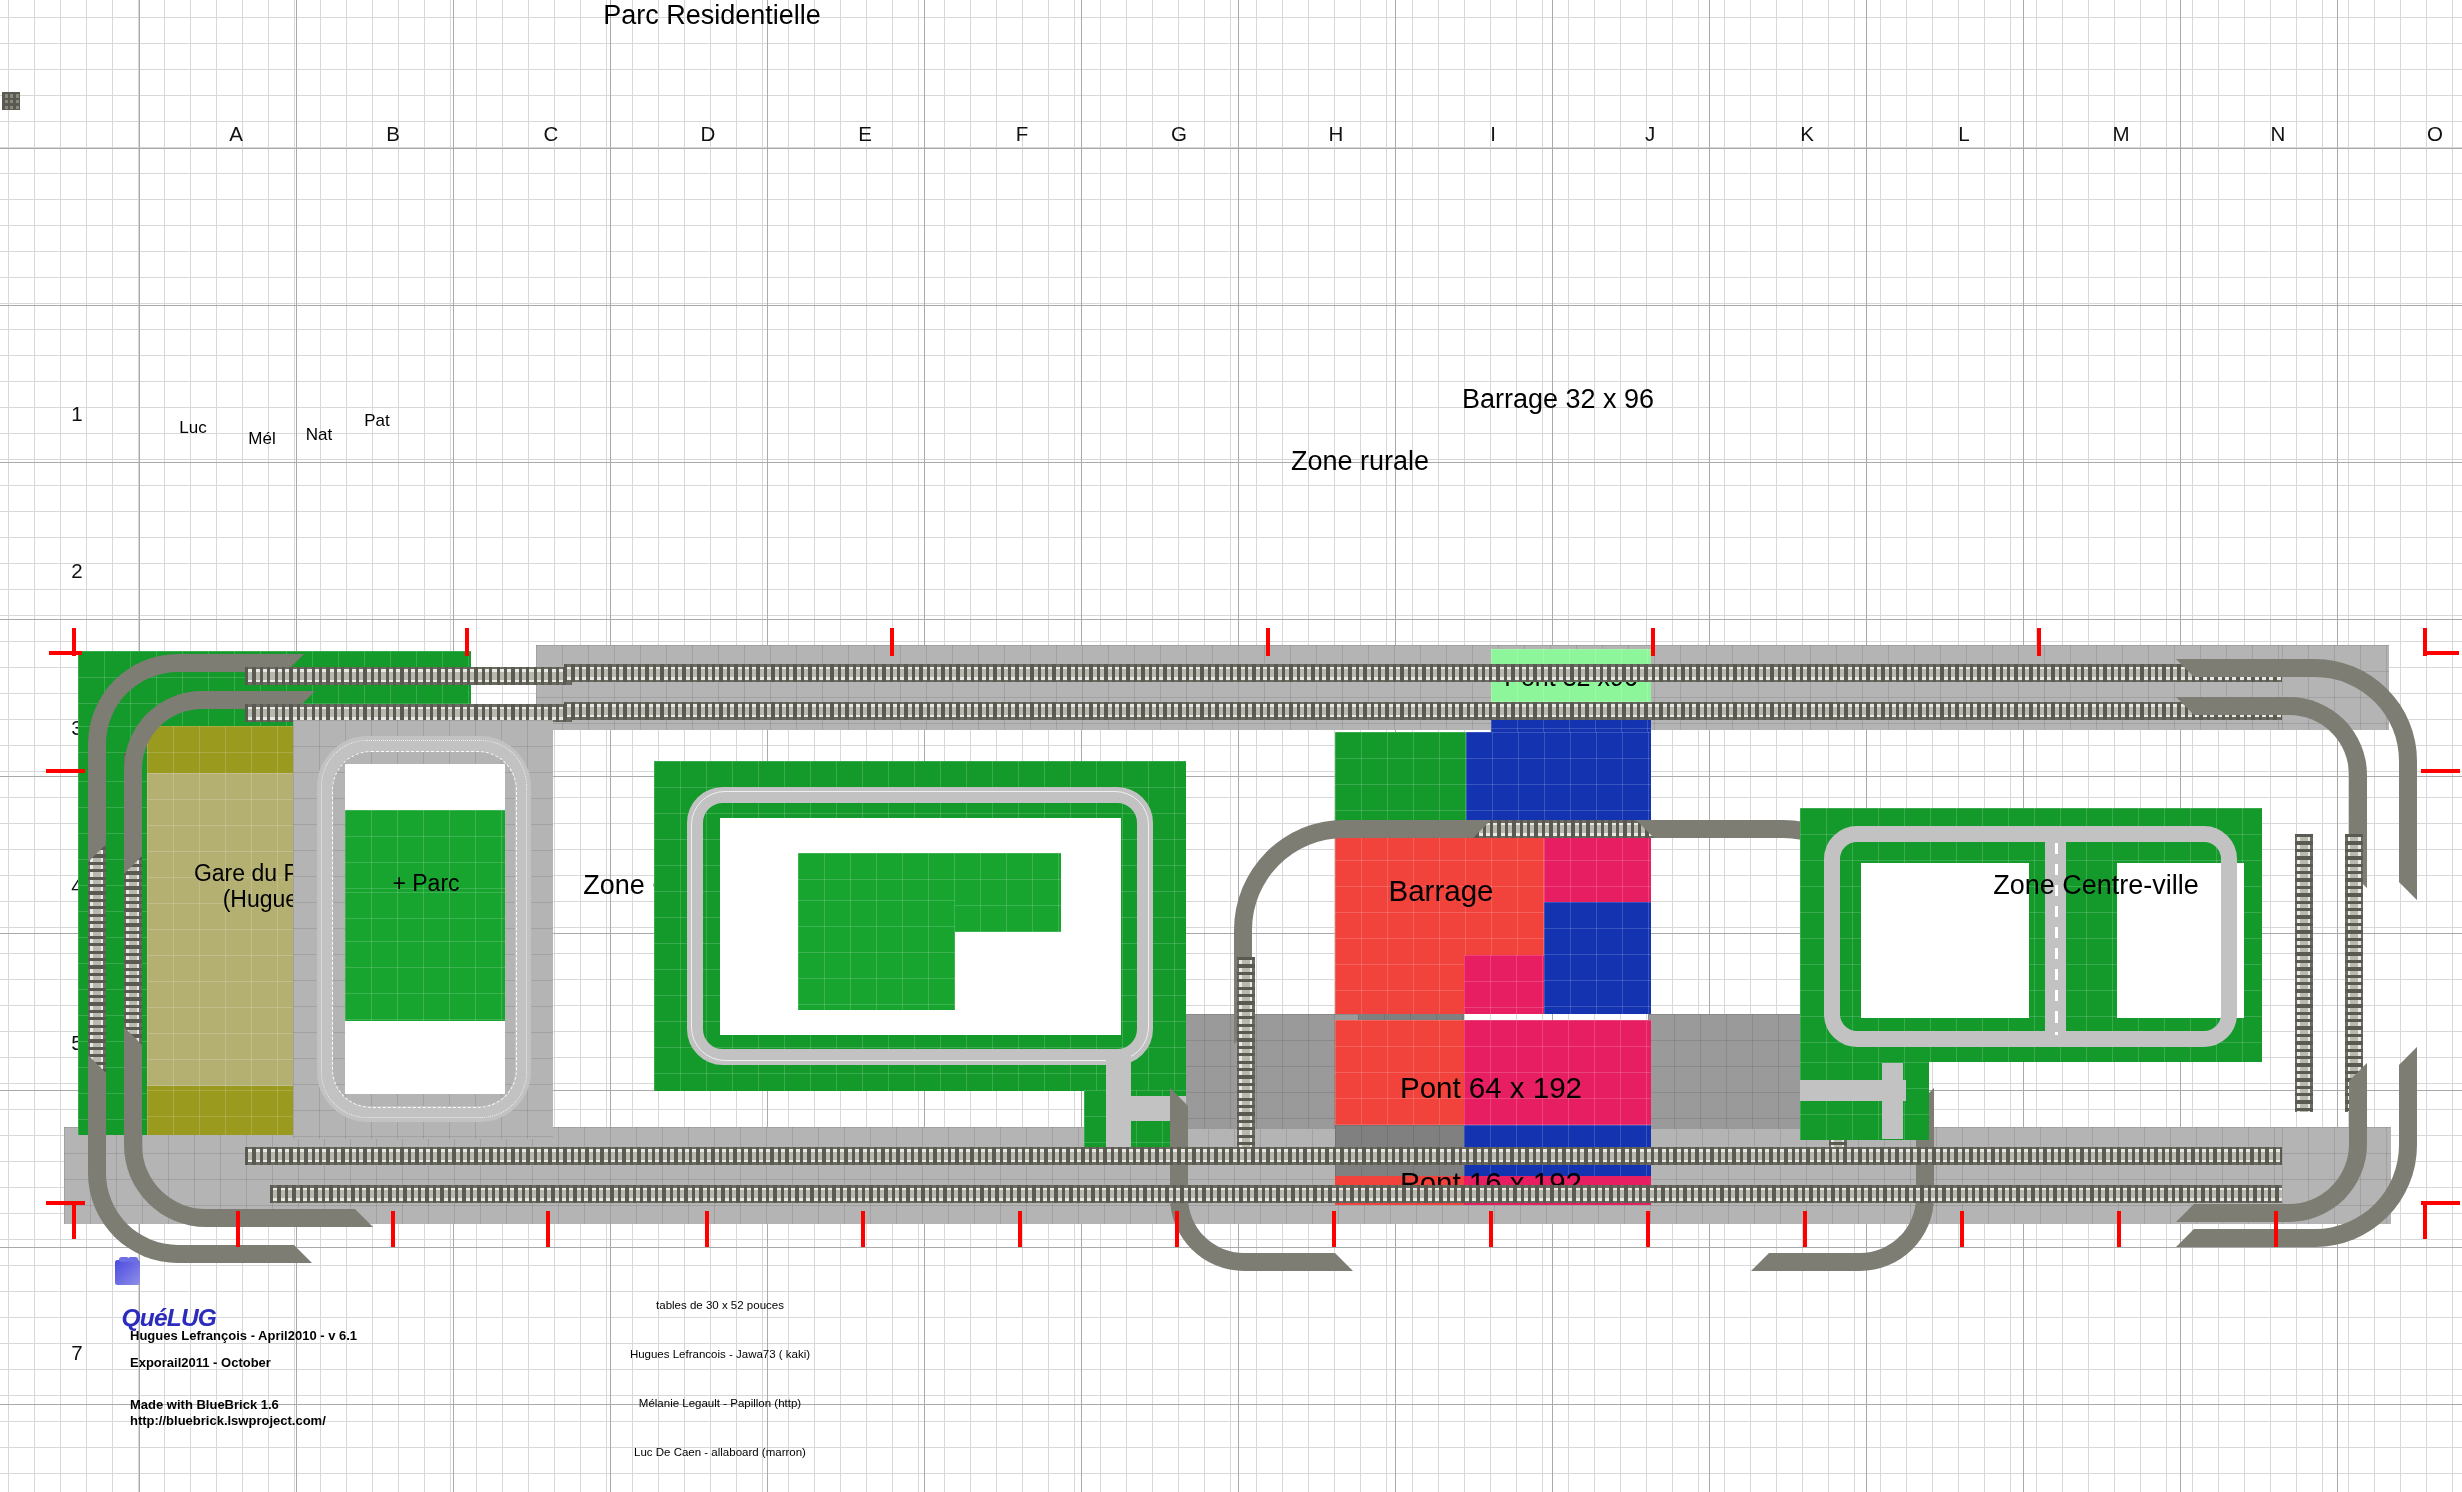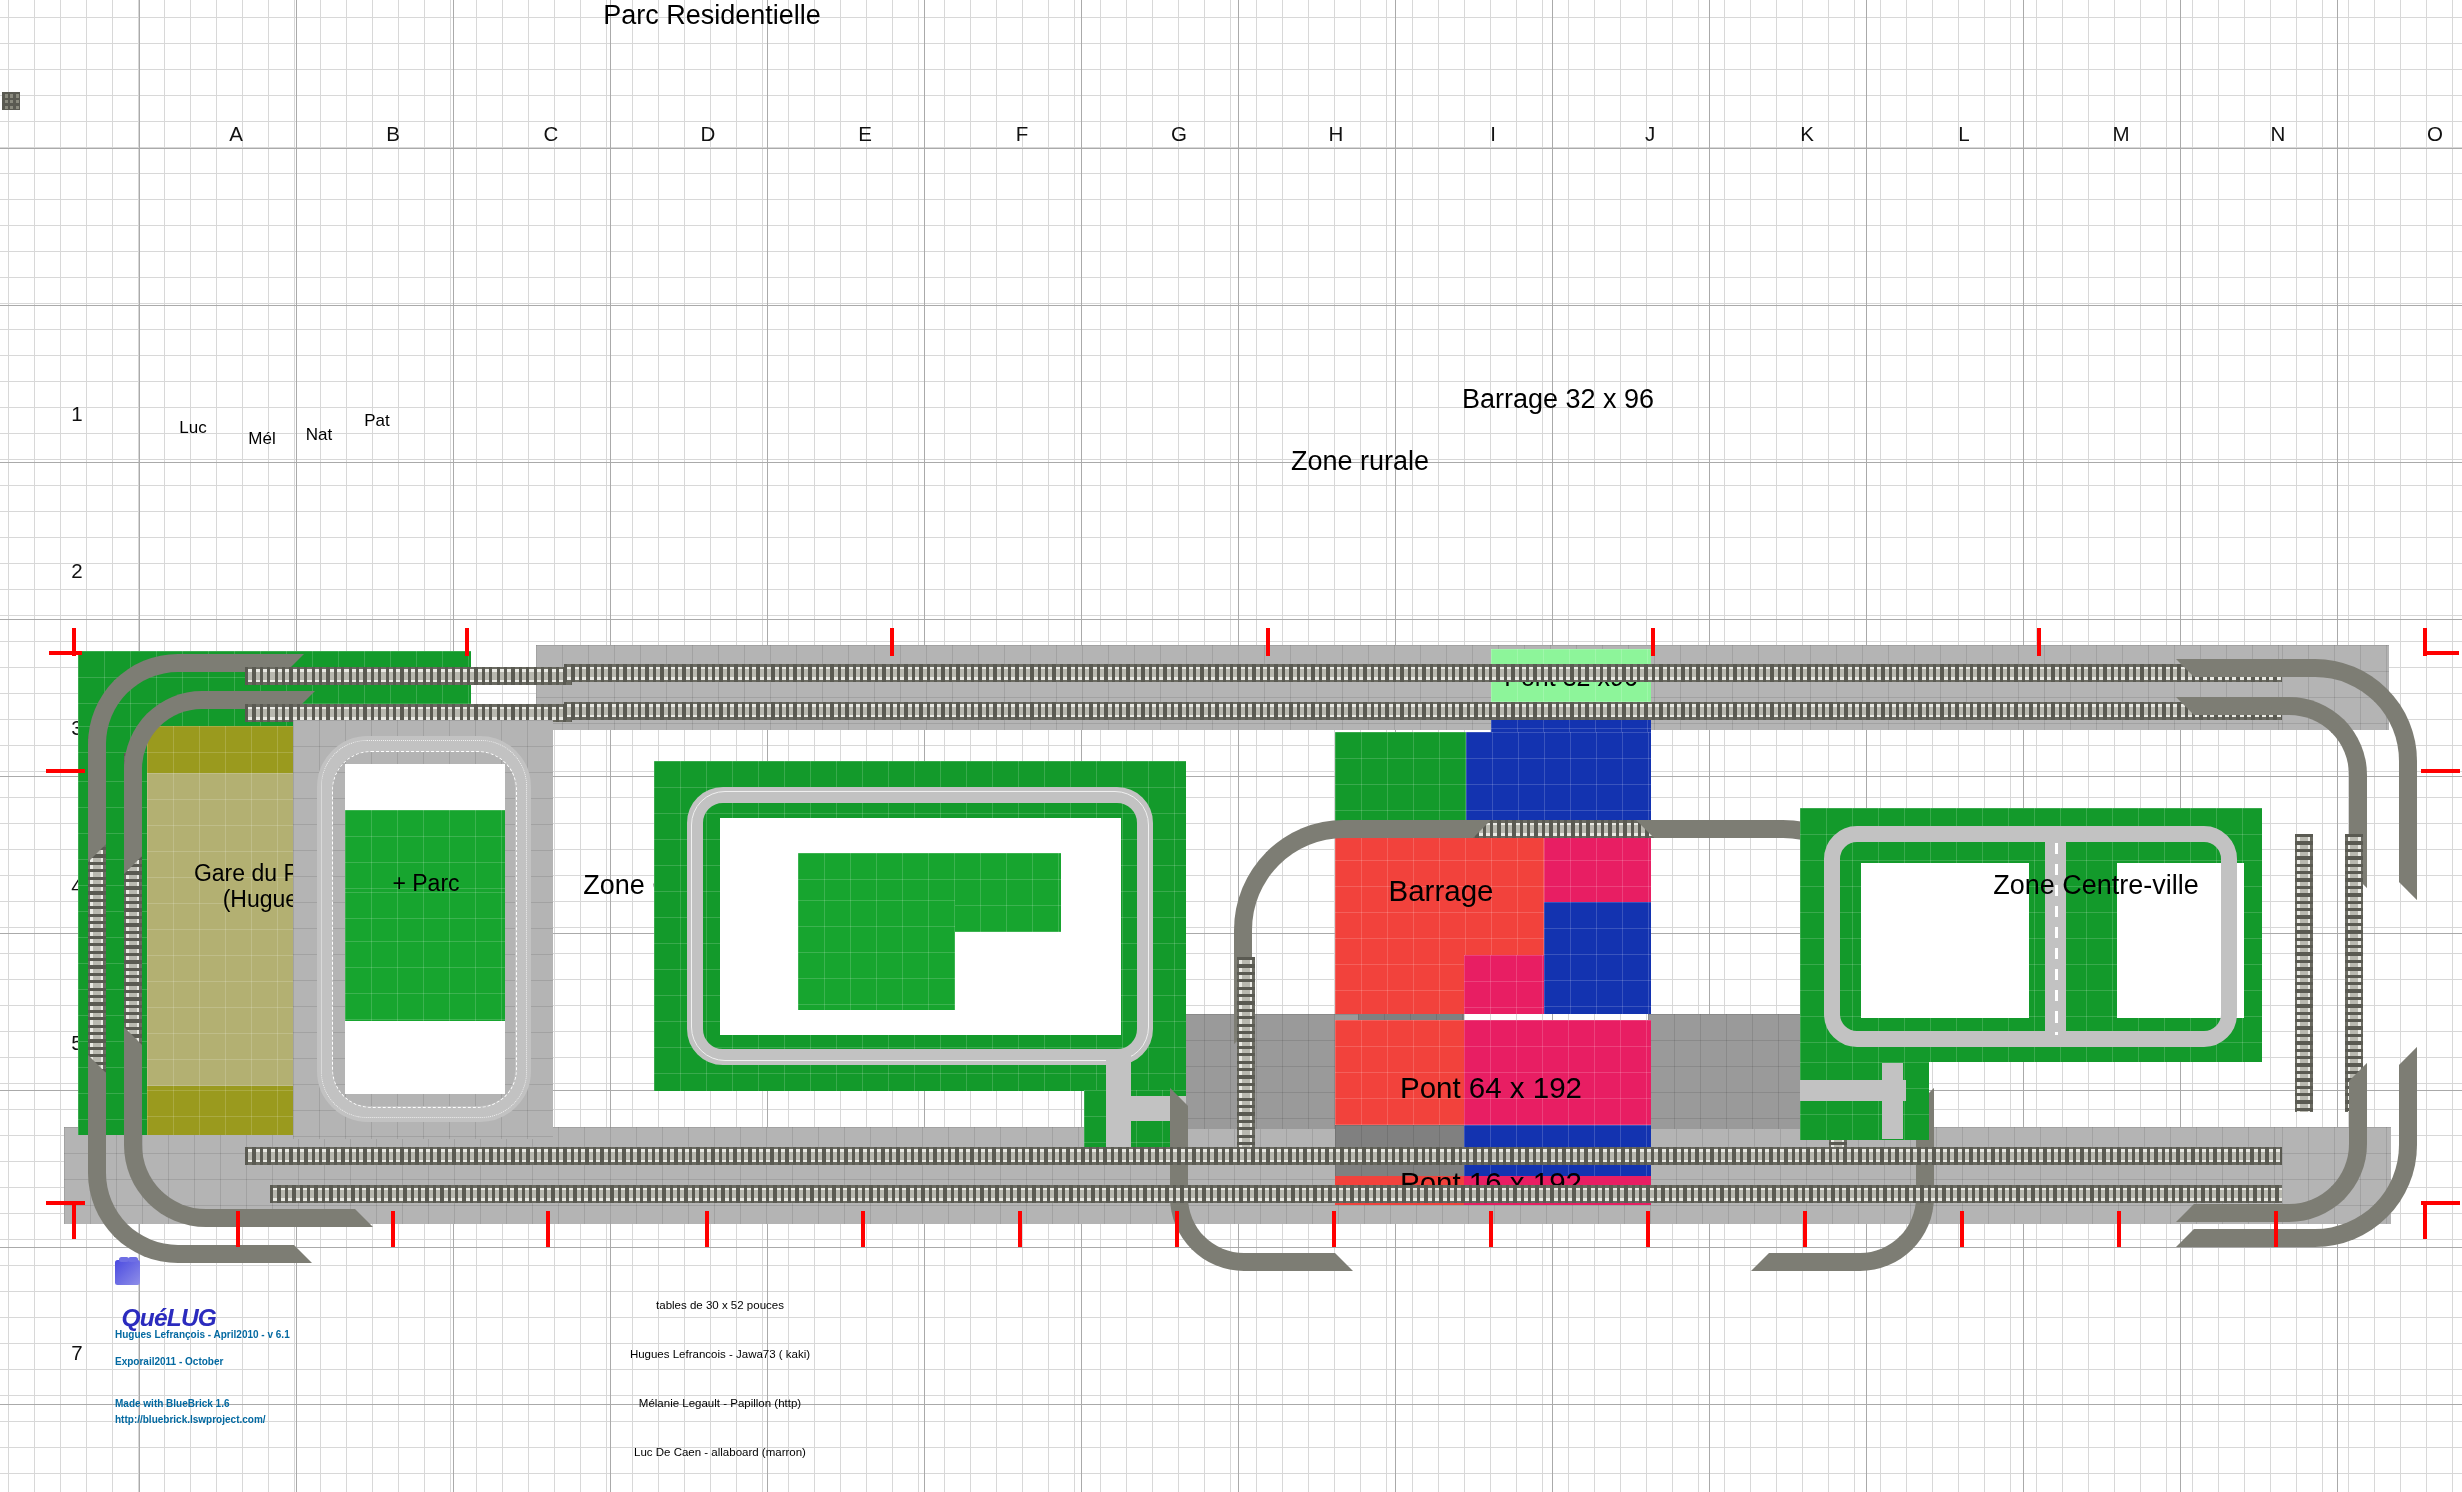--- a/index.html
+++ b/index.html
@@ -28,21 +28,21 @@
 
   
   .lbl{position:absolute;white-space:pre;color:#000;line-height:1.12;}
   .lbl.ctr{transform:translateX(-50%);text-align:center;}
   .title-xl{font-size:27px;}
   .title-lg{font-size:25px;}
   .title-md{font-size:23px;}
   .axis{font-size:20.5px;color:#111;}
   .tiny{font-size:12.3px;}
   .tiny2{font-size:13px;}
-  .blue{color:#0369a1;font-weight:bold;font-size:10px;}
+  .blue{color:#000000;font-weight:bold;font-size:13px;margin-left:15px;}
 
   
   .plate{position:absolute;}
   .green{background:#139a2b;}
   .green2{background:#17a52f;}
   .khaki{background:#9a9a1e;}
   .khaki-lt{background:#b3b072;}
   .grayplate{background:#b4b4b4;}
   .gray-d{background:#808080;}
   .gray-m{background:#9a9a9a;}

